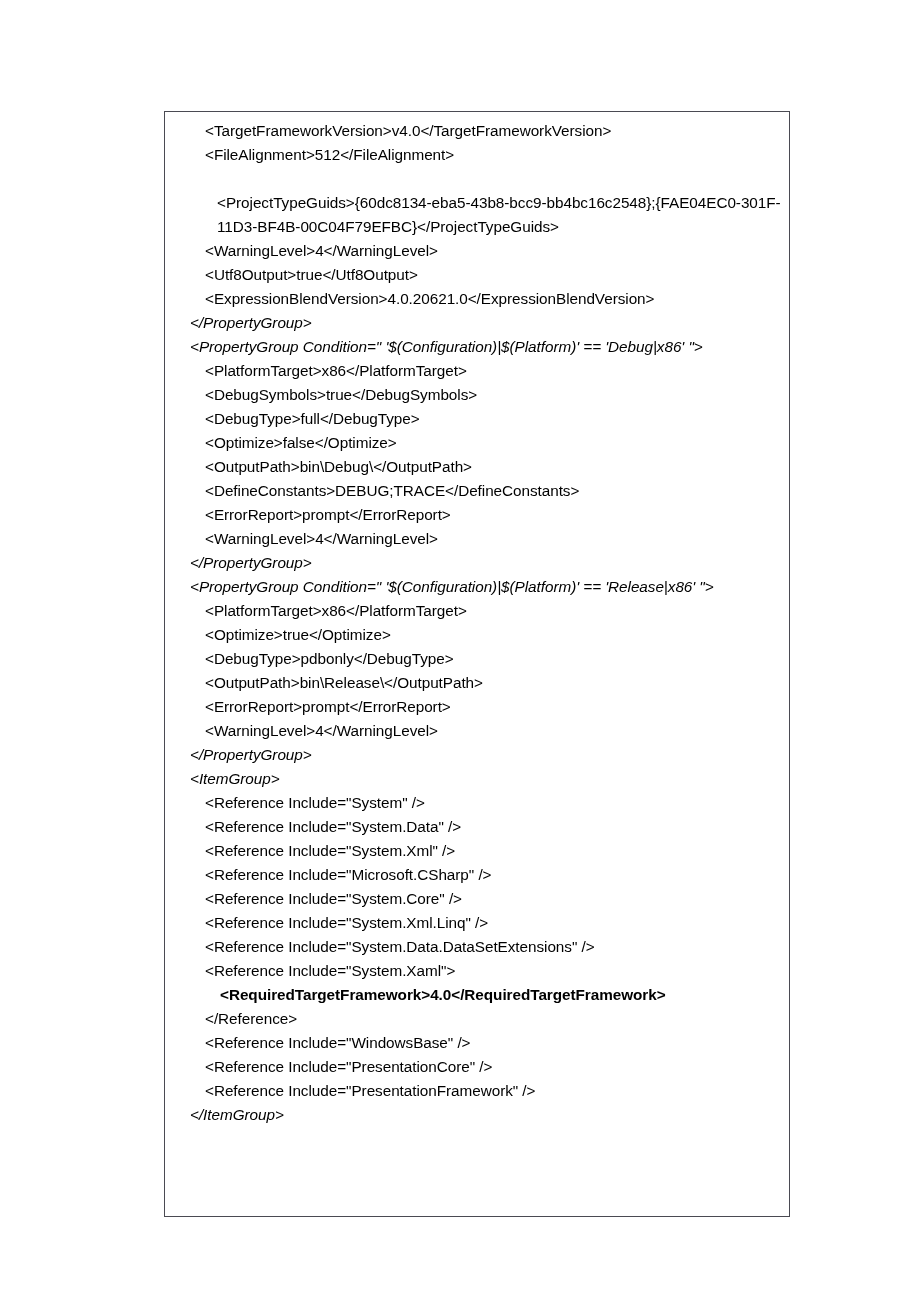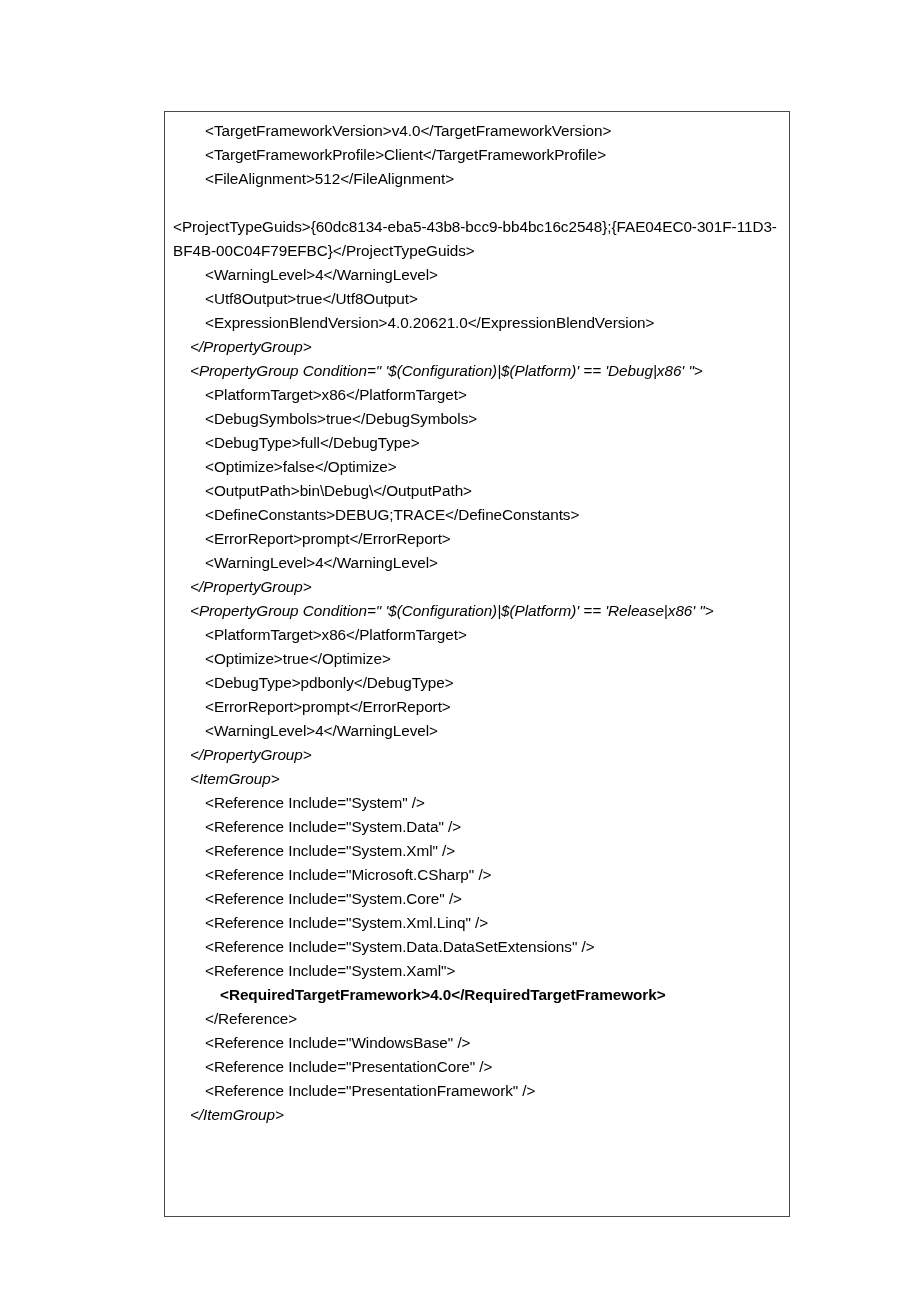--- a/index.html
+++ b/index.html
@@ -50,29 +50,29 @@
     height: 24px;
   }
 
   
   .code-line.wrap {
     white-space: normal;
     height: auto;
     word-break: break-word;
     padding-left: 2px;
     padding-right: 2px;
+    margin-left: 44px;
   }
 </style>
 </head>
 <body>
 
 <div id="code-frame">
   <div id="code-lines">
       <div class="code-line ind-2">&lt;TargetFrameworkVersion&gt;v4.0&lt;/TargetFrameworkVersion&gt;</div>
-      <div class="code-line ind-2">&lt;TargetFrameworkProfile&gt;Client&lt;/TargetFrameworkProfile&gt;</div>
       <div class="code-line ind-2">&lt;FileAlignment&gt;512&lt;/FileAlignment&gt;</div>
       <div class="code-line ind-0 blank"></div>
       <div class="code-line ind-0 wrap">&lt;ProjectTypeGuids&gt;{60dc8134-eba5-43b8-bcc9-bb4bc16c2548};{FAE04EC0-301F-11D3-BF4B-00C04F79EFBC}&lt;/ProjectTypeGuids&gt;</div>
       <div class="code-line ind-2">&lt;WarningLevel&gt;4&lt;/WarningLevel&gt;</div>
       <div class="code-line ind-2">&lt;Utf8Output&gt;true&lt;/Utf8Output&gt;</div>
       <div class="code-line ind-2">&lt;ExpressionBlendVersion&gt;4.0.20621.0&lt;/ExpressionBlendVersion&gt;</div>
       <div class="code-line ind-1">&lt;/PropertyGroup&gt;</div>
       <div class="code-line ind-1">&lt;PropertyGroup Condition=" '$(Configuration)|$(Platform)' == 'Debug|x86' "&gt;</div>
       <div class="code-line ind-2">&lt;PlatformTarget&gt;x86&lt;/PlatformTarget&gt;</div>
       <div class="code-line ind-2">&lt;DebugSymbols&gt;true&lt;/DebugSymbols&gt;</div>
@@ -80,20 +80,21 @@
       <div class="code-line ind-2">&lt;Optimize&gt;false&lt;/Optimize&gt;</div>
       <div class="code-line ind-2">&lt;OutputPath&gt;bin\Debug\&lt;/OutputPath&gt;</div>
       <div class="code-line ind-2">&lt;DefineConstants&gt;DEBUG;TRACE&lt;/DefineConstants&gt;</div>
       <div class="code-line ind-2">&lt;ErrorReport&gt;prompt&lt;/ErrorReport&gt;</div>
       <div class="code-line ind-2">&lt;WarningLevel&gt;4&lt;/WarningLevel&gt;</div>
       <div class="code-line ind-1">&lt;/PropertyGroup&gt;</div>
       <div class="code-line ind-1">&lt;PropertyGroup Condition=" '$(Configuration)|$(Platform)' == 'Release|x86' "&gt;</div>
       <div class="code-line ind-2">&lt;PlatformTarget&gt;x86&lt;/PlatformTarget&gt;</div>
       <div class="code-line ind-2">&lt;Optimize&gt;true&lt;/Optimize&gt;</div>
       <div class="code-line ind-2">&lt;DebugType&gt;pdbonly&lt;/DebugType&gt;</div>
+      <div class="code-line ind-2">&lt;OutputPath&gt;bin\Release\&lt;/OutputPath&gt;</div>
       <div class="code-line ind-2">&lt;ErrorReport&gt;prompt&lt;/ErrorReport&gt;</div>
       <div class="code-line ind-2">&lt;WarningLevel&gt;4&lt;/WarningLevel&gt;</div>
       <div class="code-line ind-1">&lt;/PropertyGroup&gt;</div>
       <div class="code-line ind-1">&lt;ItemGroup&gt;</div>
       <div class="code-line ind-2">&lt;Reference Include="System" /&gt;</div>
       <div class="code-line ind-2">&lt;Reference Include="System.Data" /&gt;</div>
       <div class="code-line ind-2">&lt;Reference Include="System.Xml" /&gt;</div>
       <div class="code-line ind-2">&lt;Reference Include="Microsoft.CSharp" /&gt;</div>
       <div class="code-line ind-2">&lt;Reference Include="System.Core" /&gt;</div>
       <div class="code-line ind-2">&lt;Reference Include="System.Xml.Linq" /&gt;</div>

